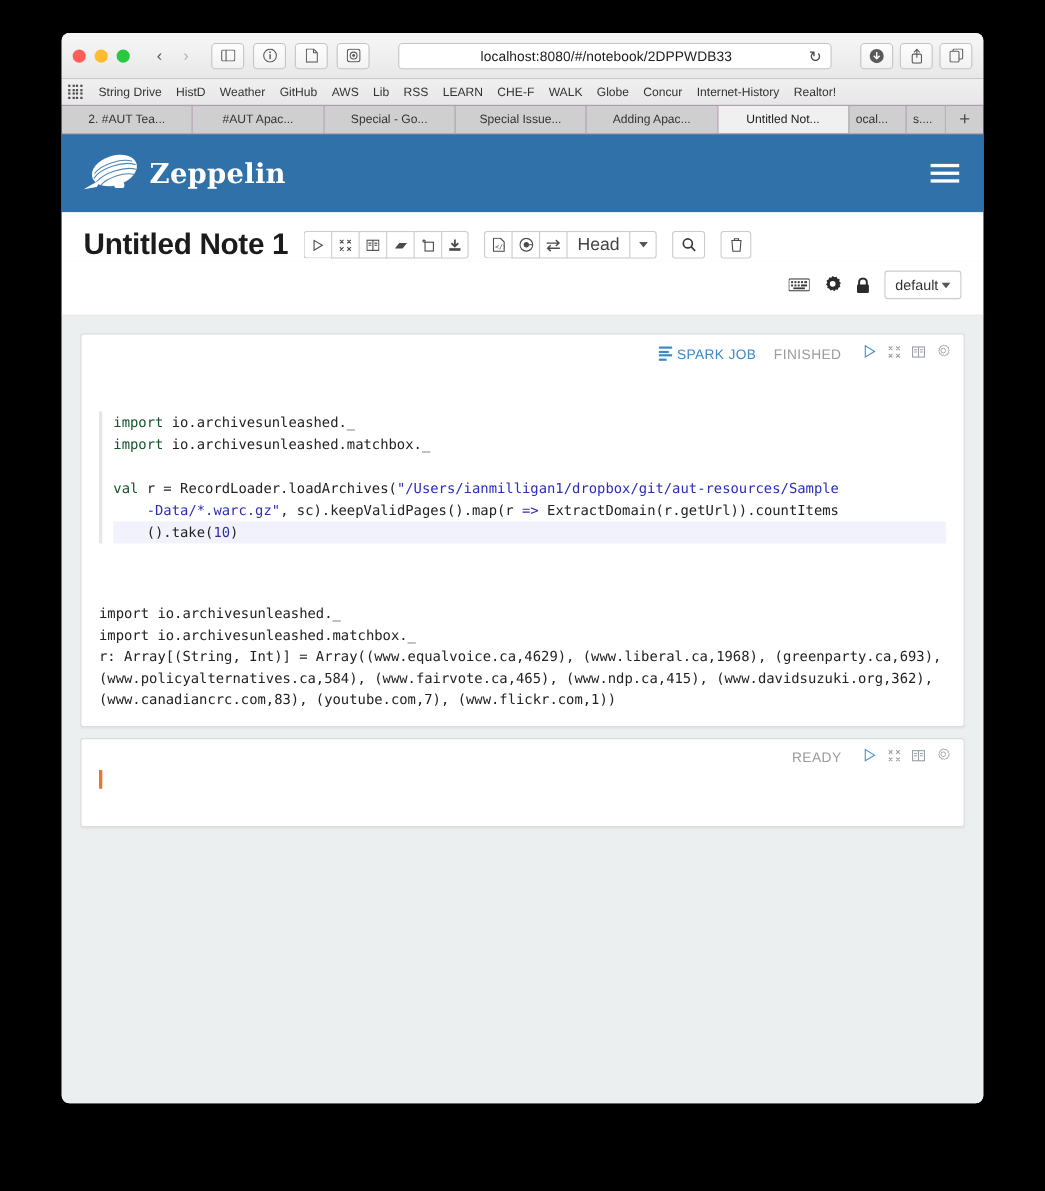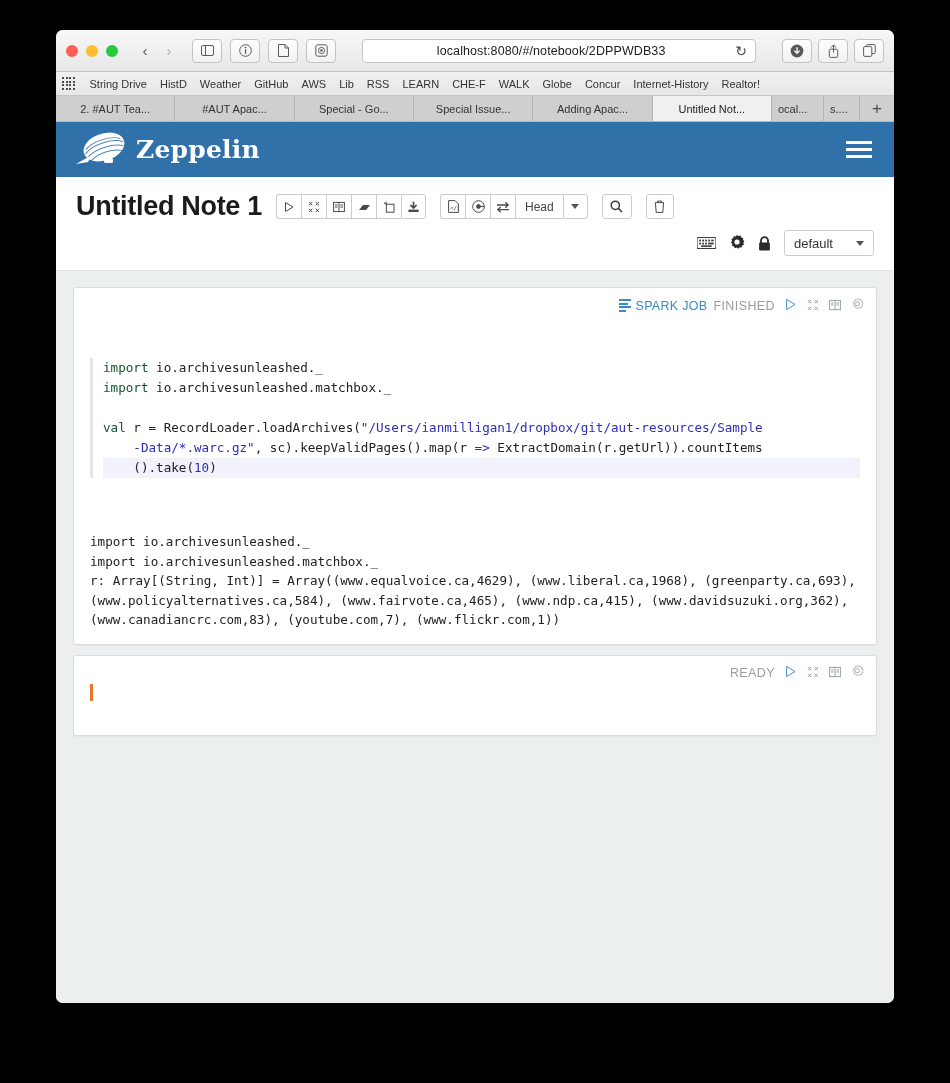--- a/index.html
+++ b/index.html
@@ -125,21 +125,21 @@
   .tab.narrow2 { flex: 0 0 36px; justify-content: flex-start; }
   .tab-new {
     flex: 0 0 34px;
     display:flex; align-items:center; justify-content:center;
     background: #cfcfcf;
     font-size: 17px; color: #4d4d4d; font-weight: 300;
   }
 
   
   .zep-nav {
-    height: 55px;
+    height: 71px;
     background: #3071a9;
     display: flex; align-items: center;
     padding: 0 22px 0 18px;
   }
   .zep-logo { width: 56px; height: 40px; margin-right: 6px; }
   .zep-brand {
     color: #fff;
     font-family: "DejaVu Serif", serif;
     font-weight: bold;
     font-size: 25px;
@@ -167,36 +167,36 @@
     border-right: none;
     background: #fff;
     display: flex; align-items: center; justify-content: center;
     color: #4a4a4a;
     font-size: 11px;
     padding: 0 4px;
   }
   .btn-group .gbtn:first-child { border-radius: 3px 0 0 3px; }
   .btn-group .gbtn:last-child { border-right: 1px solid #ccc; border-radius: 0 3px 3px 0; }
   .btn-group.single .gbtn { border-right: 1px solid #ccc; border-radius: 3px; }
-  .gbtn.label { font-size: 12px; color: #444; padding: 0 9px; }
+  .gbtn.label { font-size: 16px; color: #444; padding: 0 9px; }
   .caret { width:0;height:0;border-left:4px solid transparent;border-right:4px solid transparent;border-top:5px solid #555; }
 
   .note-subrow {
     background: #fff;
     padding: 8px 20px 14px 20px;
     display: flex; align-items: center; justify-content: flex-end;
     gap: 13px;
     border-bottom: 1px solid #e3e3e3;
   }
   .subicon { color: #3b3b3b; display:flex; align-items:center; }
   .interp-select {
     border: 1px solid #ccc;
     border-radius: 3px;
     height: 26px;
-    display: flex; align-items: center; gap: 23px;
+    display: flex; align-items: center; gap: 3px;
     padding: 4px 9px;
     font-size: 13px; color: #333;
     background: #fff;
   }
 
   .notebook-body {
     background: #eceff0;
     padding: 16px 17px;
     height: 100%;
   }
@@ -204,21 +204,21 @@
   .para {
     background: #fff;
     border: 1px solid #dcdcdc;
     border-radius: 3px;
     margin-bottom: 10px;
     box-shadow: 0 1px 1px rgba(0,0,0,.04);
   }
   .para-head {
     display: flex; align-items: center; justify-content: flex-end;
     padding: 9px 12px 0 12px;
-    gap: 6px;
+    gap: 16px;
     height: 26px;
   }
   .sparkjob {
     display: flex; align-items: center; gap: 5px;
     color: #3b8ac4; font-size: 12.5px; letter-spacing: .3px;
   }
   .sj-icon { display:flex; flex-direction:column; gap:1.5px; }
   .sj-icon i { display:block; height: 2px; background:#3b8ac4; }
   .sj-icon i:nth-child(1){ width: 12px; }
   .sj-icon i:nth-child(2){ width: 9px; }

